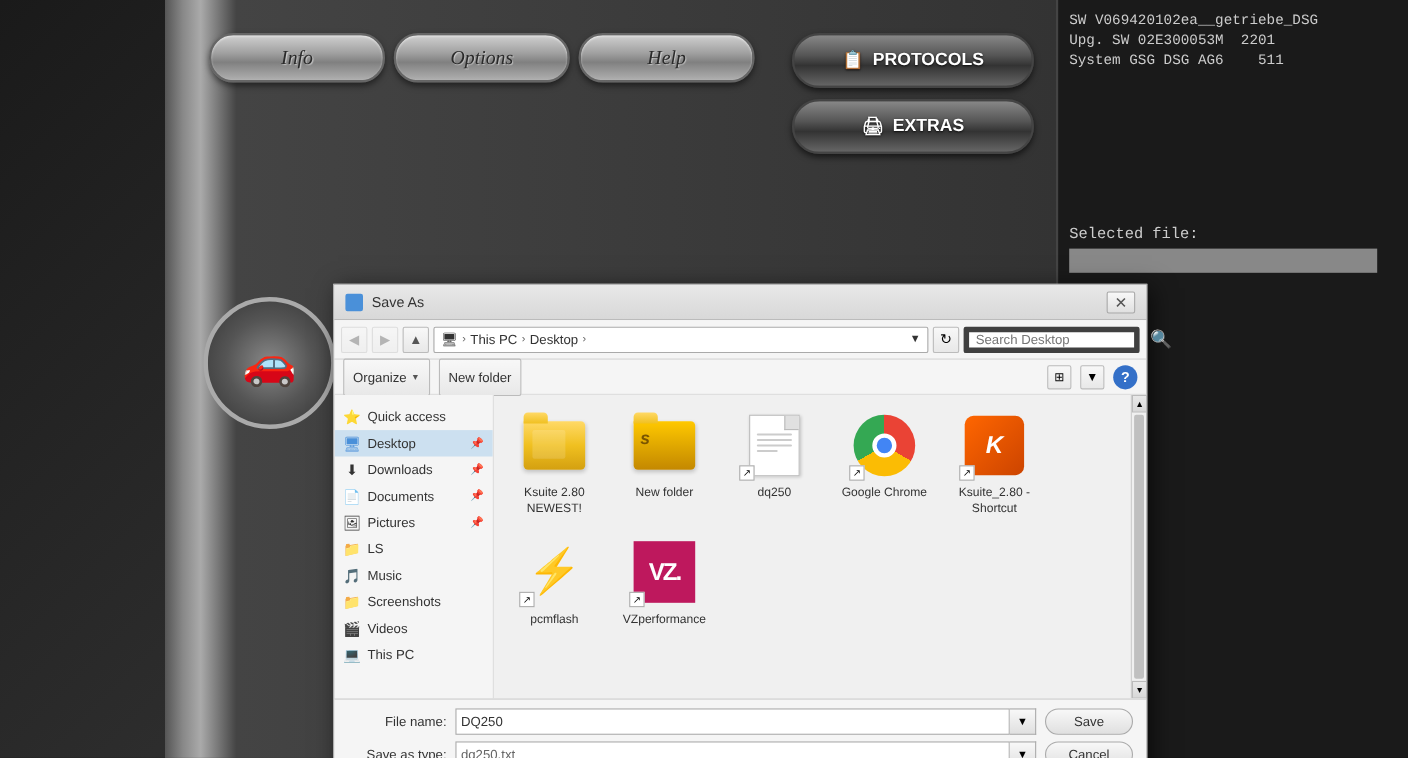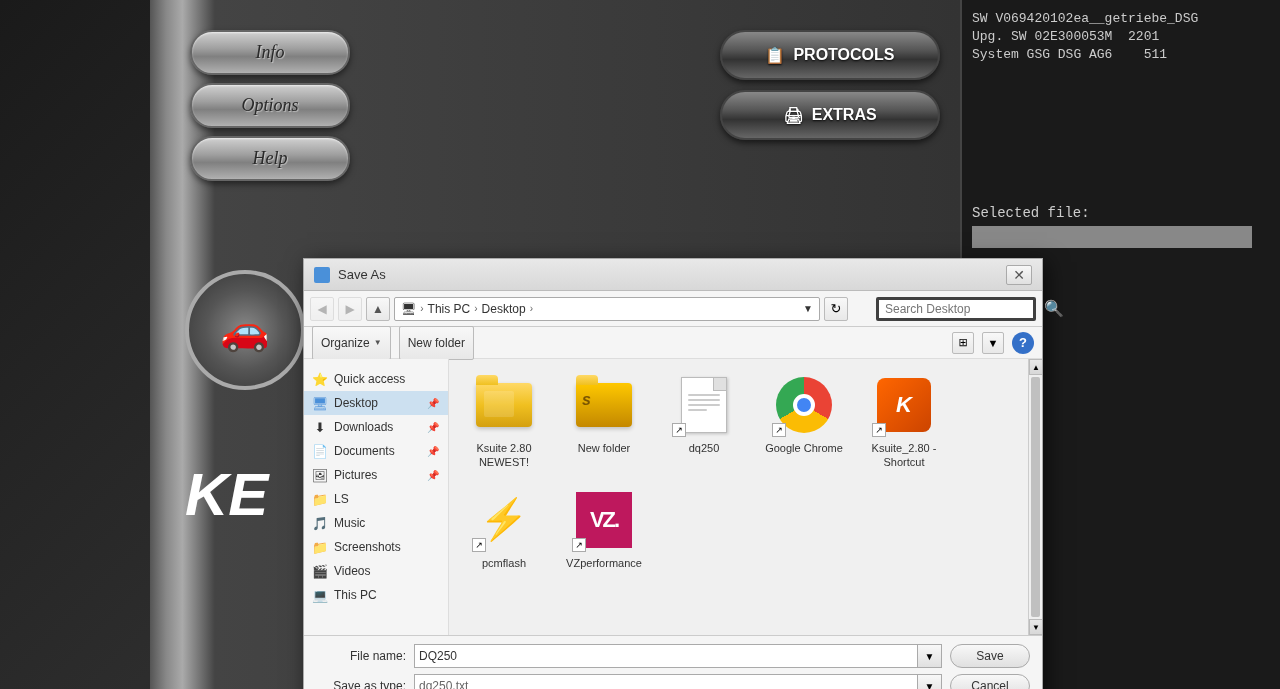--- a/index.html
+++ b/index.html
@@ -32,21 +32,21 @@
       background: linear-gradient(to right, #555 0%, #888 2%, #aaa 4%, #777 6%, #444 8%, #333 100%);
       z-index: 0;
     }
 
     
     .left-menu {
       position: absolute;
       left: 190px;
       top: 30px;
       display: flex;
-      flex-direction: column;
+      flex-direction: row;
       gap: 8px;
       z-index: 2;
     }
 
     .menu-btn {
       width: 160px;
       height: 45px;
       background: linear-gradient(to bottom, #d0d0d0 0%, #a0a0a0 40%, #808080 60%, #b0b0b0 100%);
       border: 2px solid #666;
       border-radius: 22px;
@@ -300,27 +300,26 @@
       align-items: center;
       justify-content: center;
       cursor: pointer;
       font-size: 13px;
     }
 
     .search-bar {
       width: 160px;
       height: 24px;
       background: #fff;
-      border: 3px solid #404040;
+      border: 5px solid #404040;
       border-radius: 2px;
       display: flex;
       align-items: center;
       padding: 0 6px;
       gap: 4px;
-      margin-left: 24px;
     }
 
     .search-input {
       border: none;
       outline: none;
       background: transparent;
       font-size: 12px;
       color: #888;
       flex: 1;
     }
@@ -753,21 +752,20 @@
     <div class="right-btn">
       <span>🖨</span>
       <span>EXTRAS</span>
     </div>
   </div>
 
   <div class="car-logo">
     <span style="font-size:40px;">🚗</span>
   </div>
 
-  <div class="ke-text">KE</div>
 
   <div class="ss-logo">SS<br><small>v2</small></div>
 </div>
 
 <div class="right-panel">
   <div class="right-panel-text">SW V069420102ea__getriebe_DSG
 Upg. SW 02E300053M  2201
 System GSG DSG AG6    511</div>
   <div class="selected-file-label">Selected file:</div>
   <div class="selected-file-box"></div>

